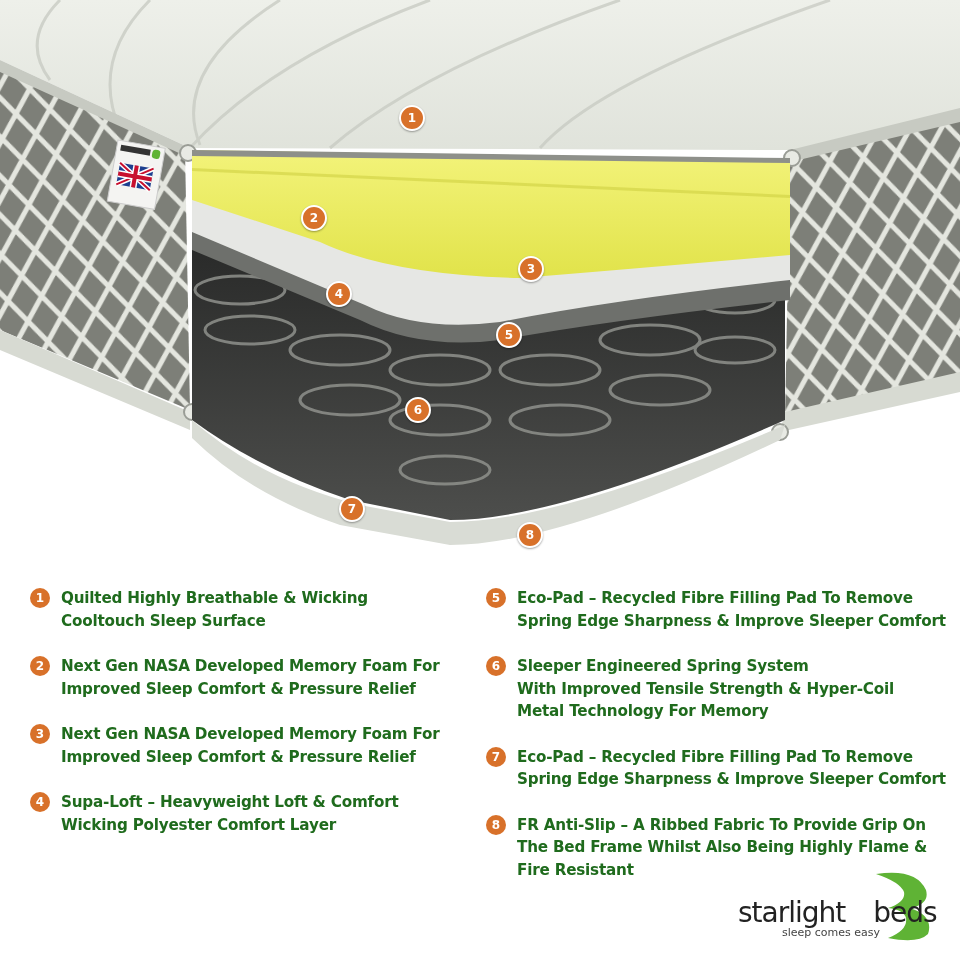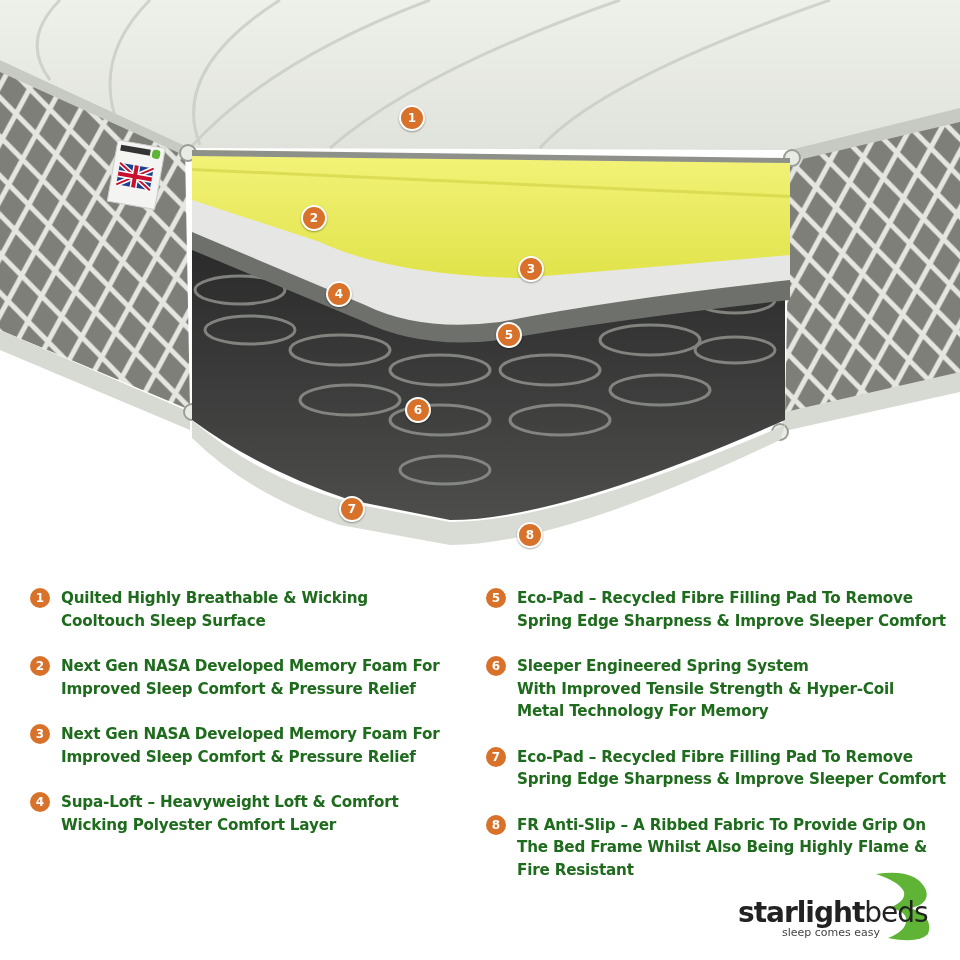--- a/index.html
+++ b/index.html
@@ -24,22 +24,22 @@
     background: #d8712a; color: #fff; font-weight: bold; font-size: 12px;
     line-height: 20px; text-align: center; margin-right: 11px; margin-top: 1px;
   }
   .text {
     color: #1f6b1d; font-weight: bold; font-size: 15.2px; line-height: 22.5px;
     letter-spacing: -0.2px;
   }
   .text span { display: block; white-space: nowrap; }
   .logo { position: absolute; left: 738px; top: 872px; width: 200px; height: 70px; }
   .logo-word { position: absolute; left: 0; top: 24px; font-size: 28px; letter-spacing: -1px; color: #222; }
-  .logo-word b { font-weight: bold; }
-  .logo-word i { font-style: normal; font-weight: normal; }
+  .logo-word b { font-weight: normal; }
+  .logo-word i { font-style: normal; font-weight: normal; margin-left: 28px; }
   .logo-tag { position: absolute; left: 44px; top: 54px; font-size: 11px; color: #444; }
 </style>
 </head>
 <body>
 
 <div class="illustration">
   <svg width="960" height="560" viewBox="0 0 960 560">
     <defs>
       <pattern id="diamond" width="34" height="46" patternUnits="userSpaceOnUse" patternTransform="rotate(-8)">
         <rect width="34" height="46" fill="#7d7f78"></rect>

